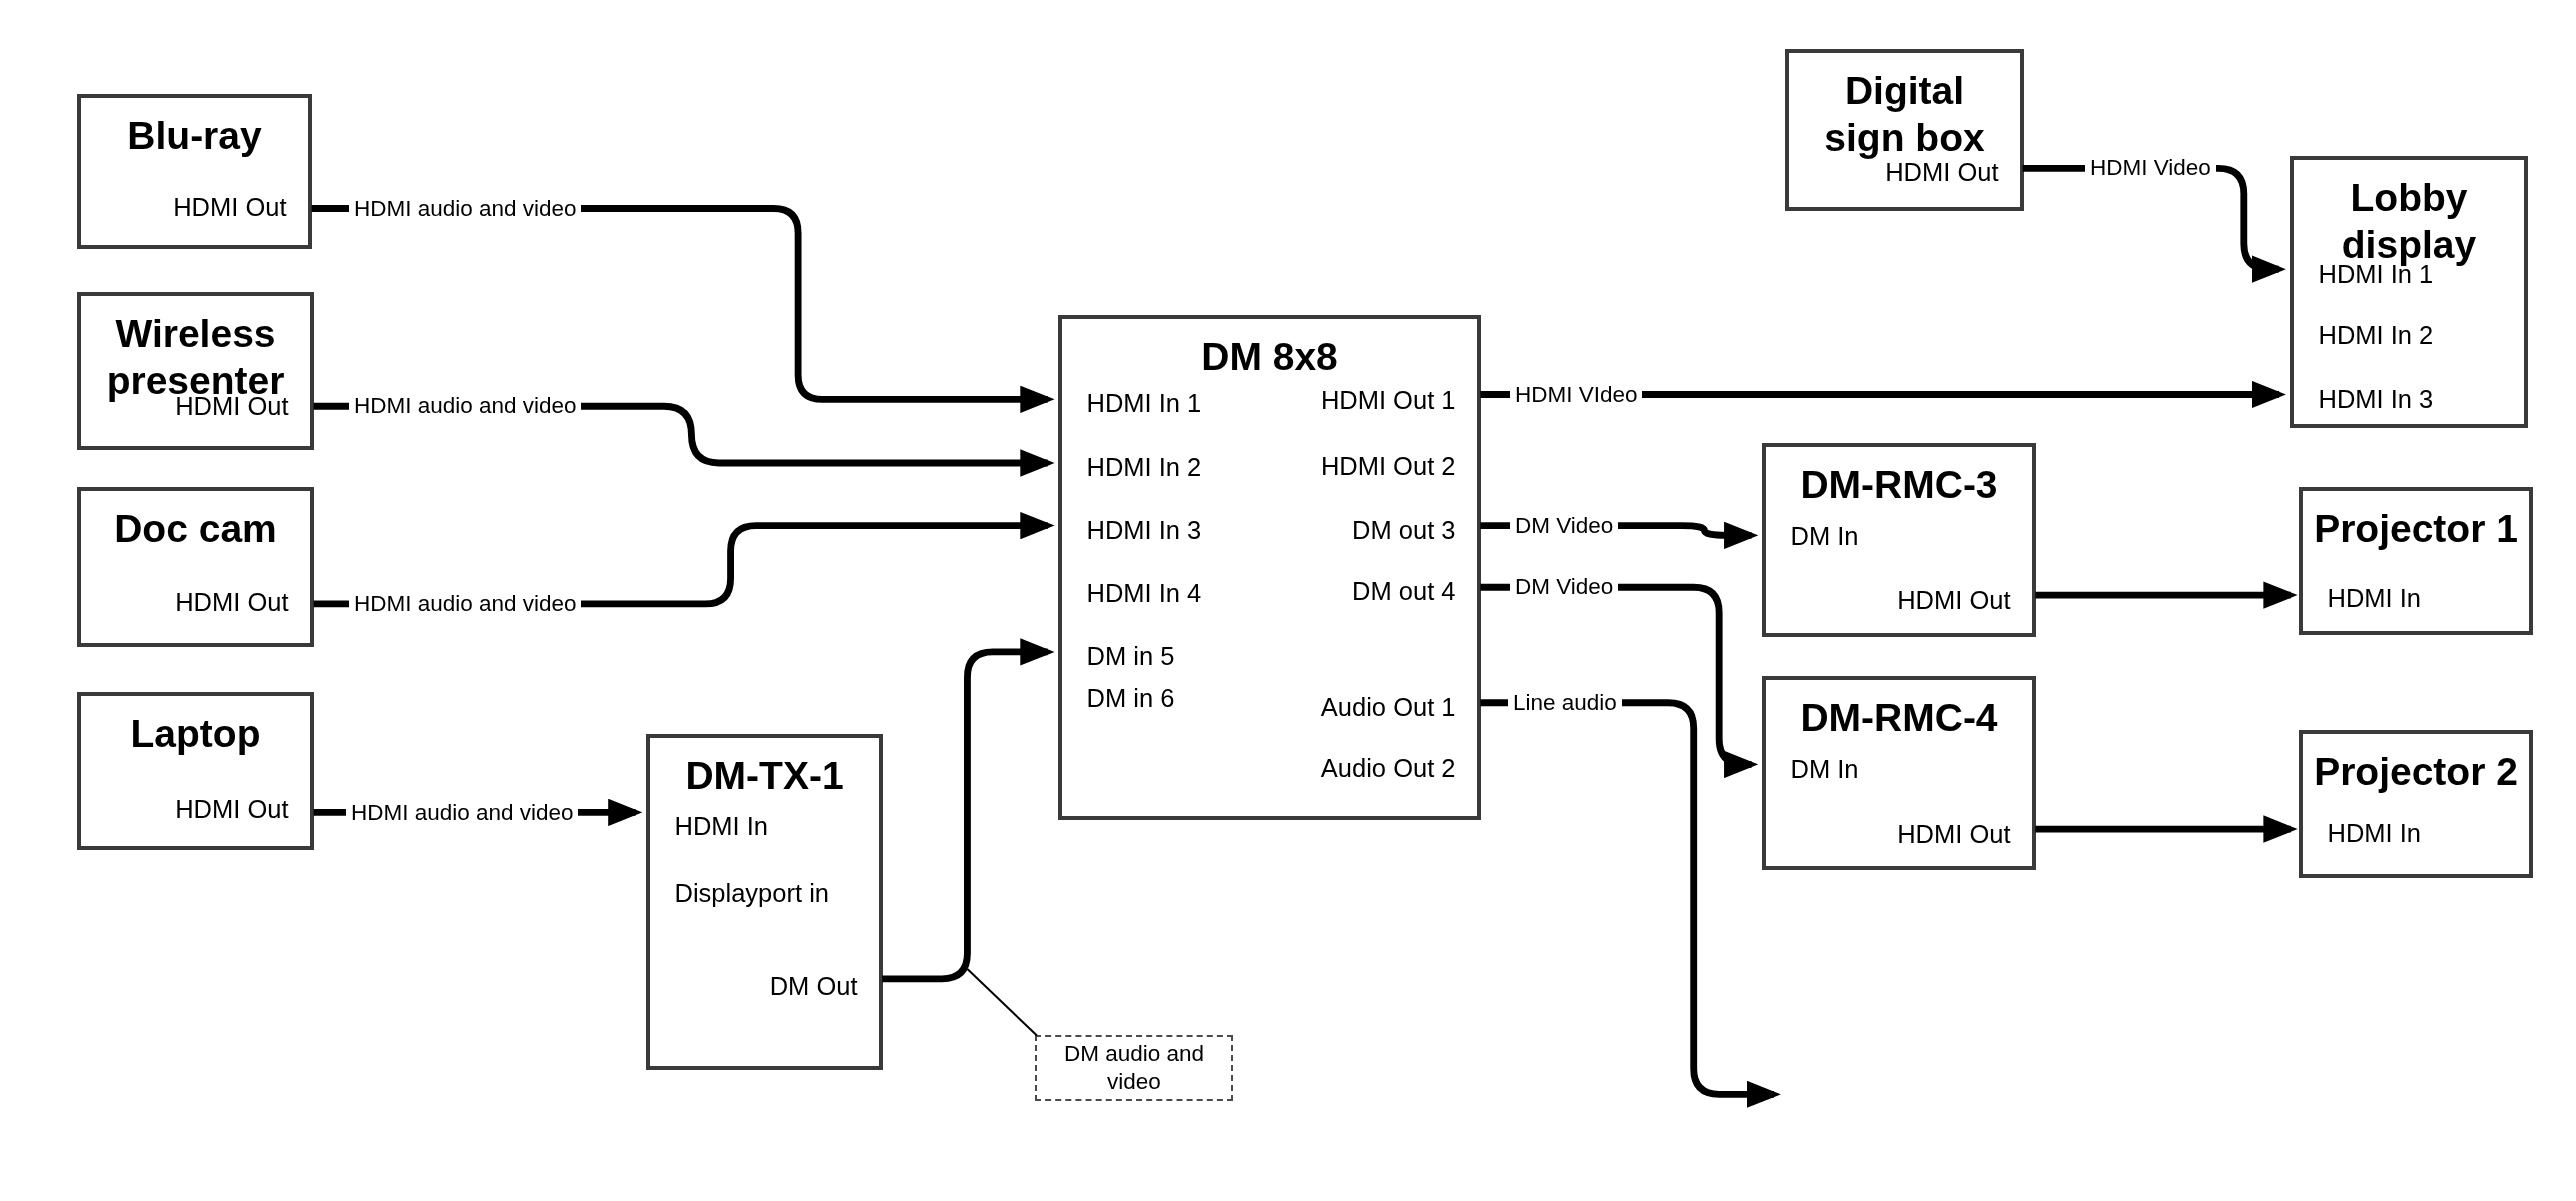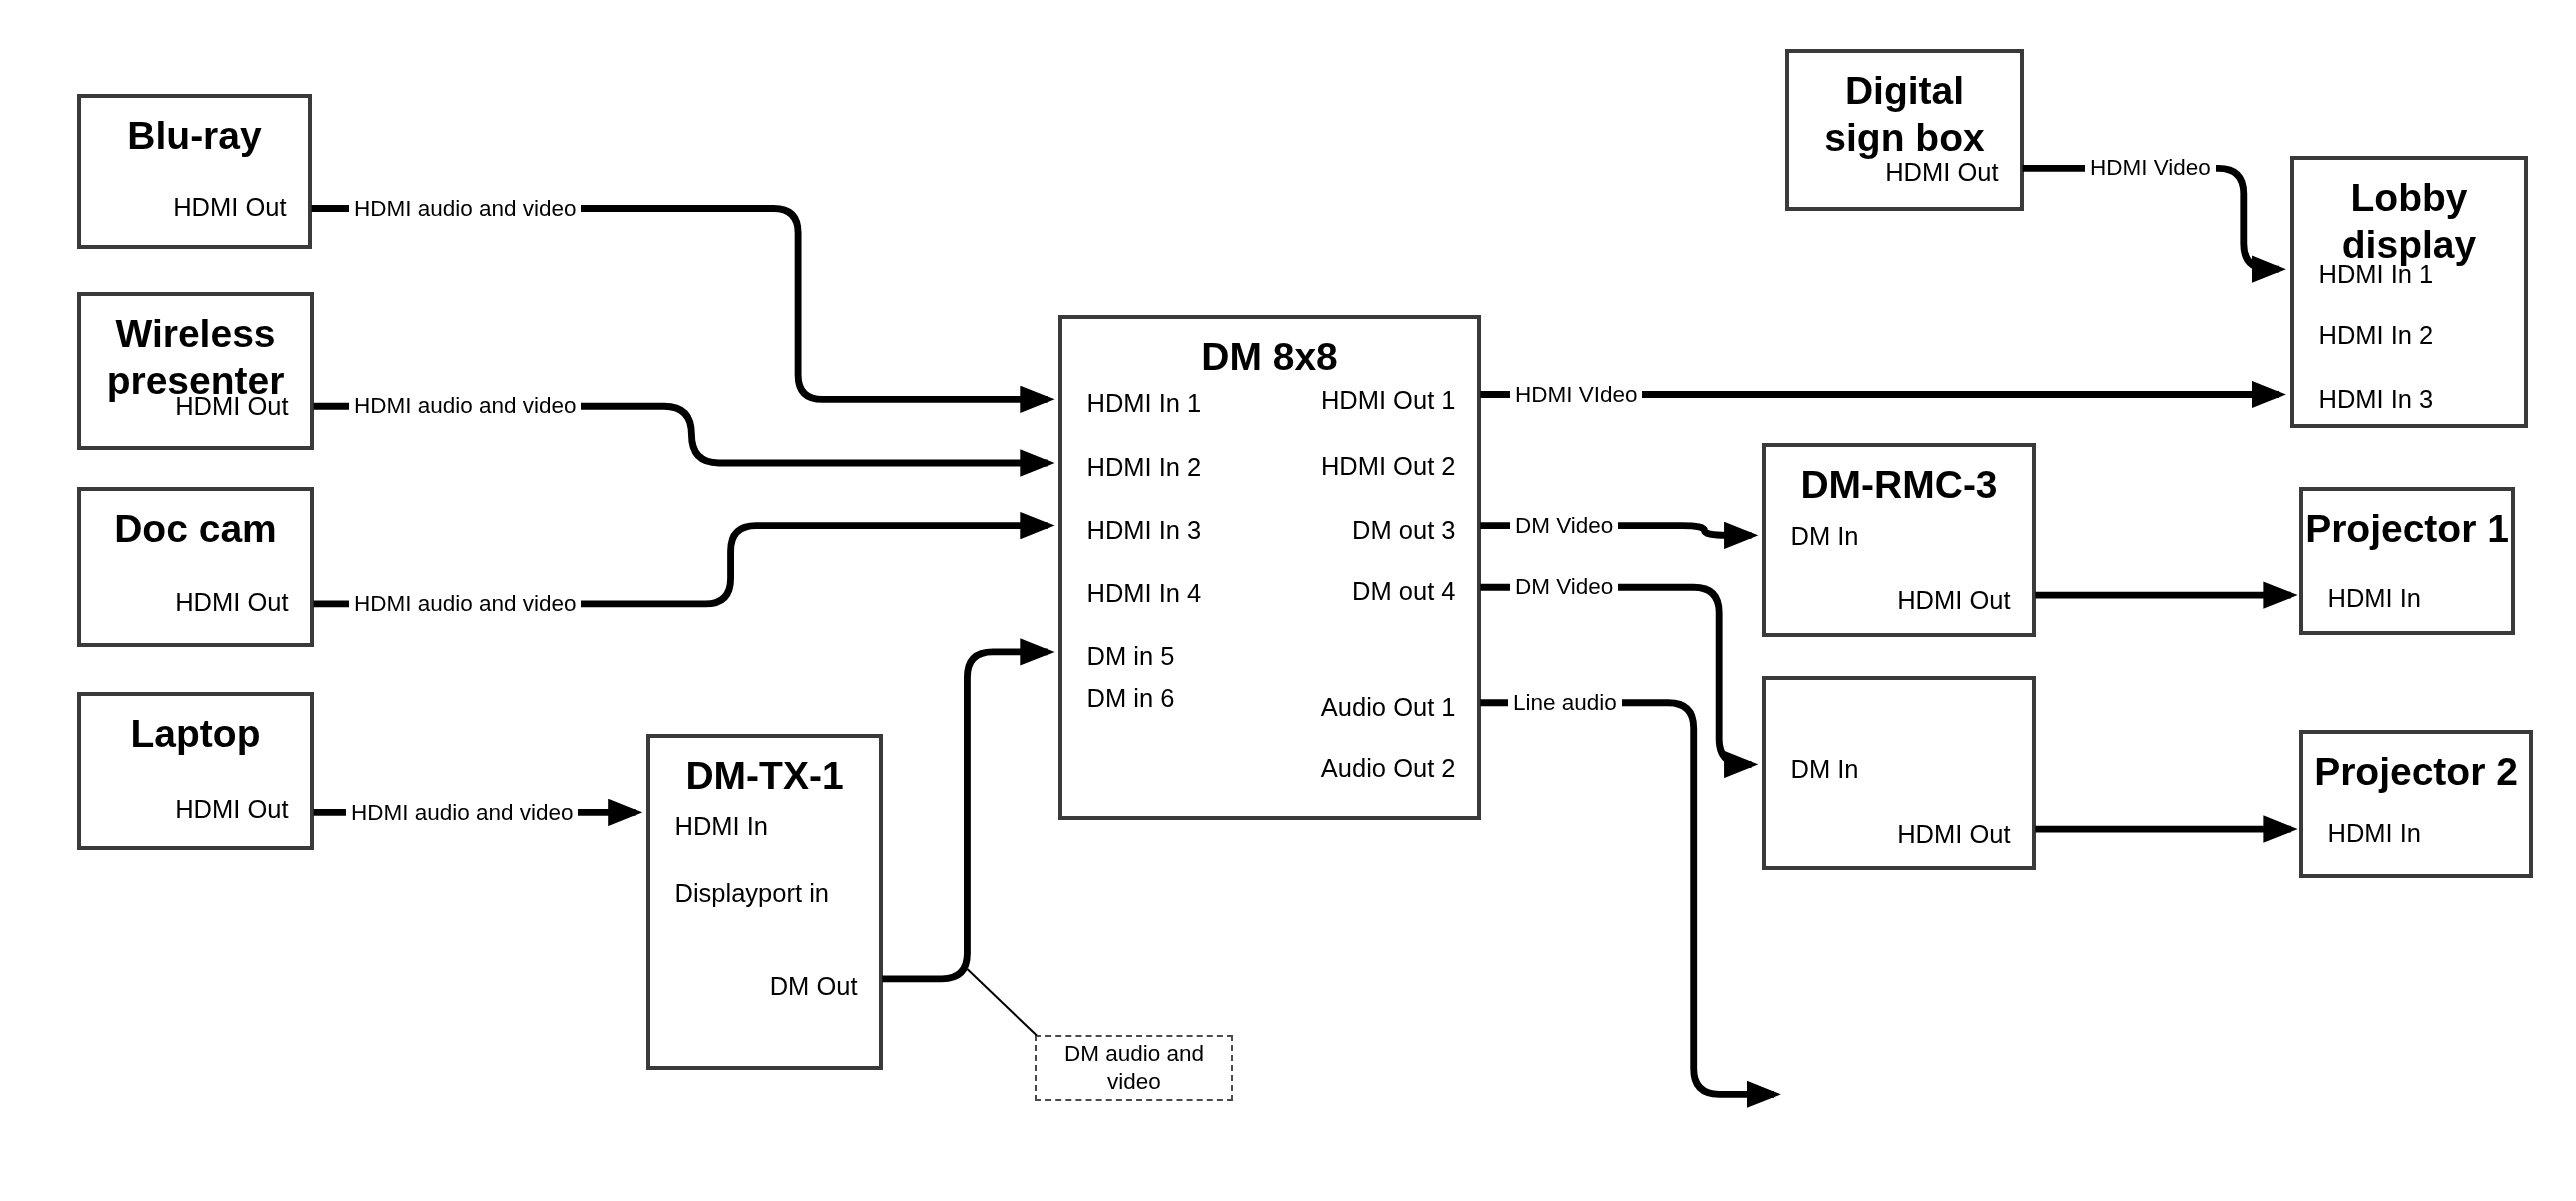--- a/index.html
+++ b/index.html
@@ -124,26 +124,27 @@
     <div class="port l" style="top:175px;">HDMI In 2</div>
     <div class="port l" style="top:239px;">HDMI In 3</div>
   </div>
 
   <div class="node" style="left:1762px;top:443px;width:274px;height:194px;">
     <div class="title">DM-RMC-3</div>
     <div class="port l" style="top:89px;">DM In</div>
     <div class="port r" style="top:153px;">HDMI Out</div>
   </div>
 
-  <div class="node" style="left:2299px;top:487px;width:216px;height:148px;">
+  <div class="node" style="left:2299px;top:487px;width:234px;height:148px;">
     <div class="title">Projector 1</div>
     <div class="port l" style="top:107px;">HDMI In</div>
   </div>
 
   <div class="node" style="left:1762px;top:676px;width:274px;height:194px;">
+    <div class="title">DM-RMC-4</div>
     <div class="port l" style="top:89px;">DM In</div>
     <div class="port r" style="top:154px;">HDMI Out</div>
   </div>
 
   <div class="node" style="left:2299px;top:730px;width:234px;height:148px;">
     <div class="title">Projector 2</div>
     <div class="port l" style="top:99px;">HDMI In</div>
   </div>
 
 

